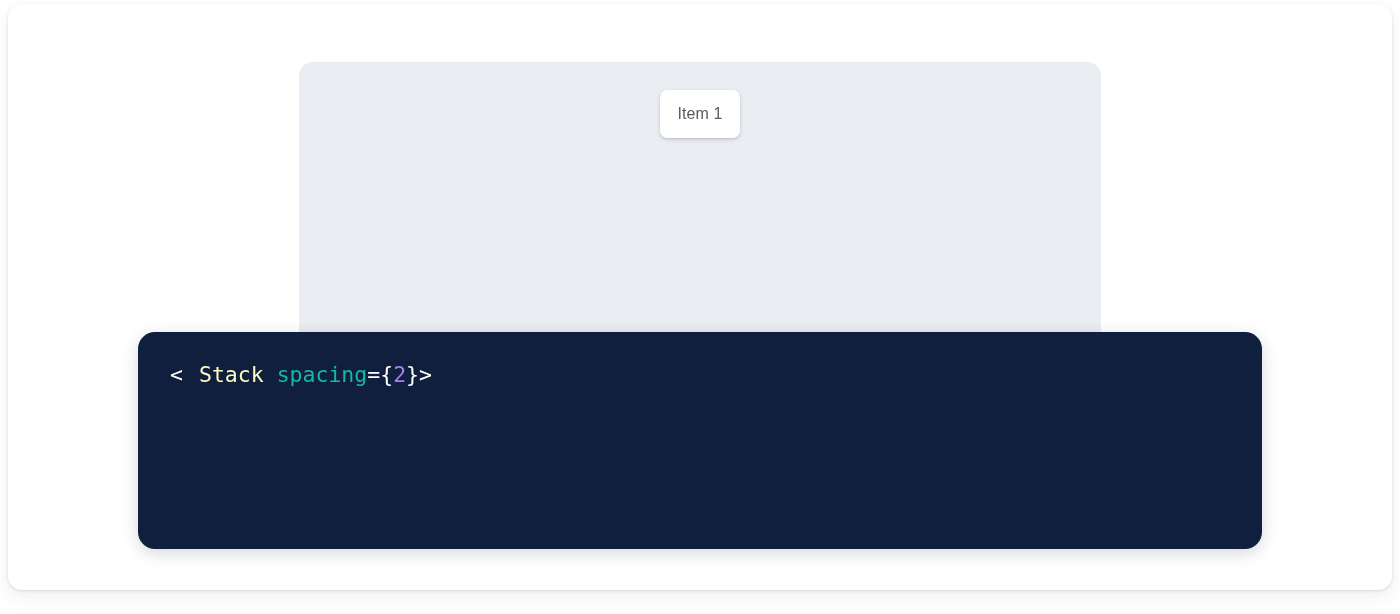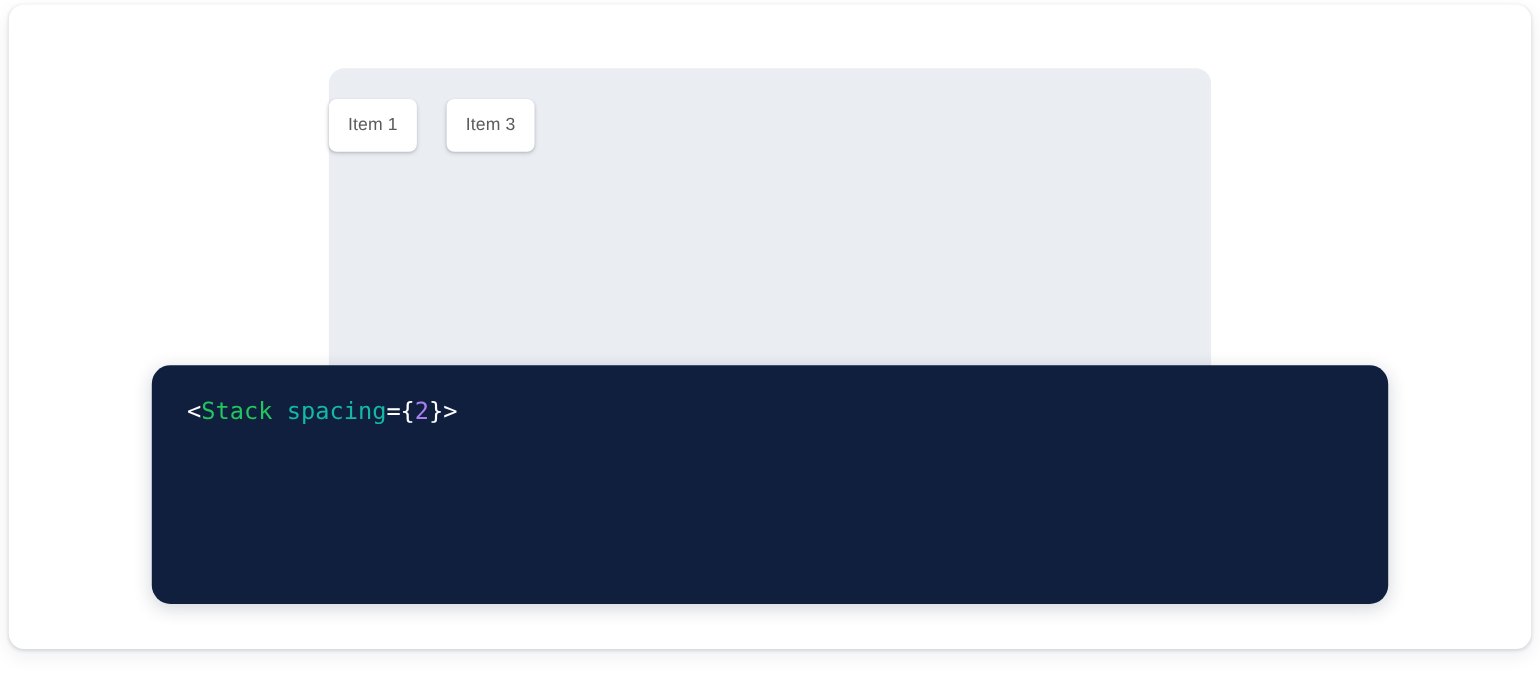--- a/index.html
+++ b/index.html
@@ -38,21 +38,21 @@
     background: #eaedf2;
     border-radius: 14px 14px 0 0;
   }
 
   .stack {
     position: absolute;
     left: 0;
     top: 28px;
     width: 100%;
     display: flex;
-    flex-direction: row;
+    flex-direction: column;
     align-items: center;
     gap: 27px;
   }
 
   .stack-item {
     width: 80px;
     height: 48px;
     background: #ffffff;
     border-radius: 7px;
     box-shadow: 0 1px 2px rgba(30, 40, 60, 0.16),
@@ -86,34 +86,33 @@
     font-family: "DejaVu Sans Mono", monospace;
     font-size: 21.5px;
     line-height: 33.6px;
     white-space: pre;
     color: #ffffff;
   }
 
   .code-line { display: block; }
 
   .tok-punct  { color: #ffffff; }
-  .tok-tag    { color: #22c55e; }
+  .tok-tag    { color: #fef9c3; margin-left: 16px; }
   .tok-attr   { color: #14b8a6; }
   .tok-num    { color: #a97ef0; }
   .tok-text   { color: #f2f4f8; }
 </style>
 </head>
 <body>
 
 <div class="screen">
 
   <div class="preview-panel">
     <div class="stack">
       <div class="stack-item">Item 1</div>
-      <div class="stack-item">Item 3</div>
     </div>
   </div>
 
   <div class="code-block">
     <div class="code-inner" id="code-inner"><span class="code-line"><span class="tok-punct">&lt;</span><span class="tok-tag">Stack</span><span class="tok-punct"> </span><span class="tok-attr">spacing</span><span class="tok-punct">={</span><span class="tok-num">2</span><span class="tok-punct">}&gt;</span></span>
 
 </div>
   </div>
 
 </div>

